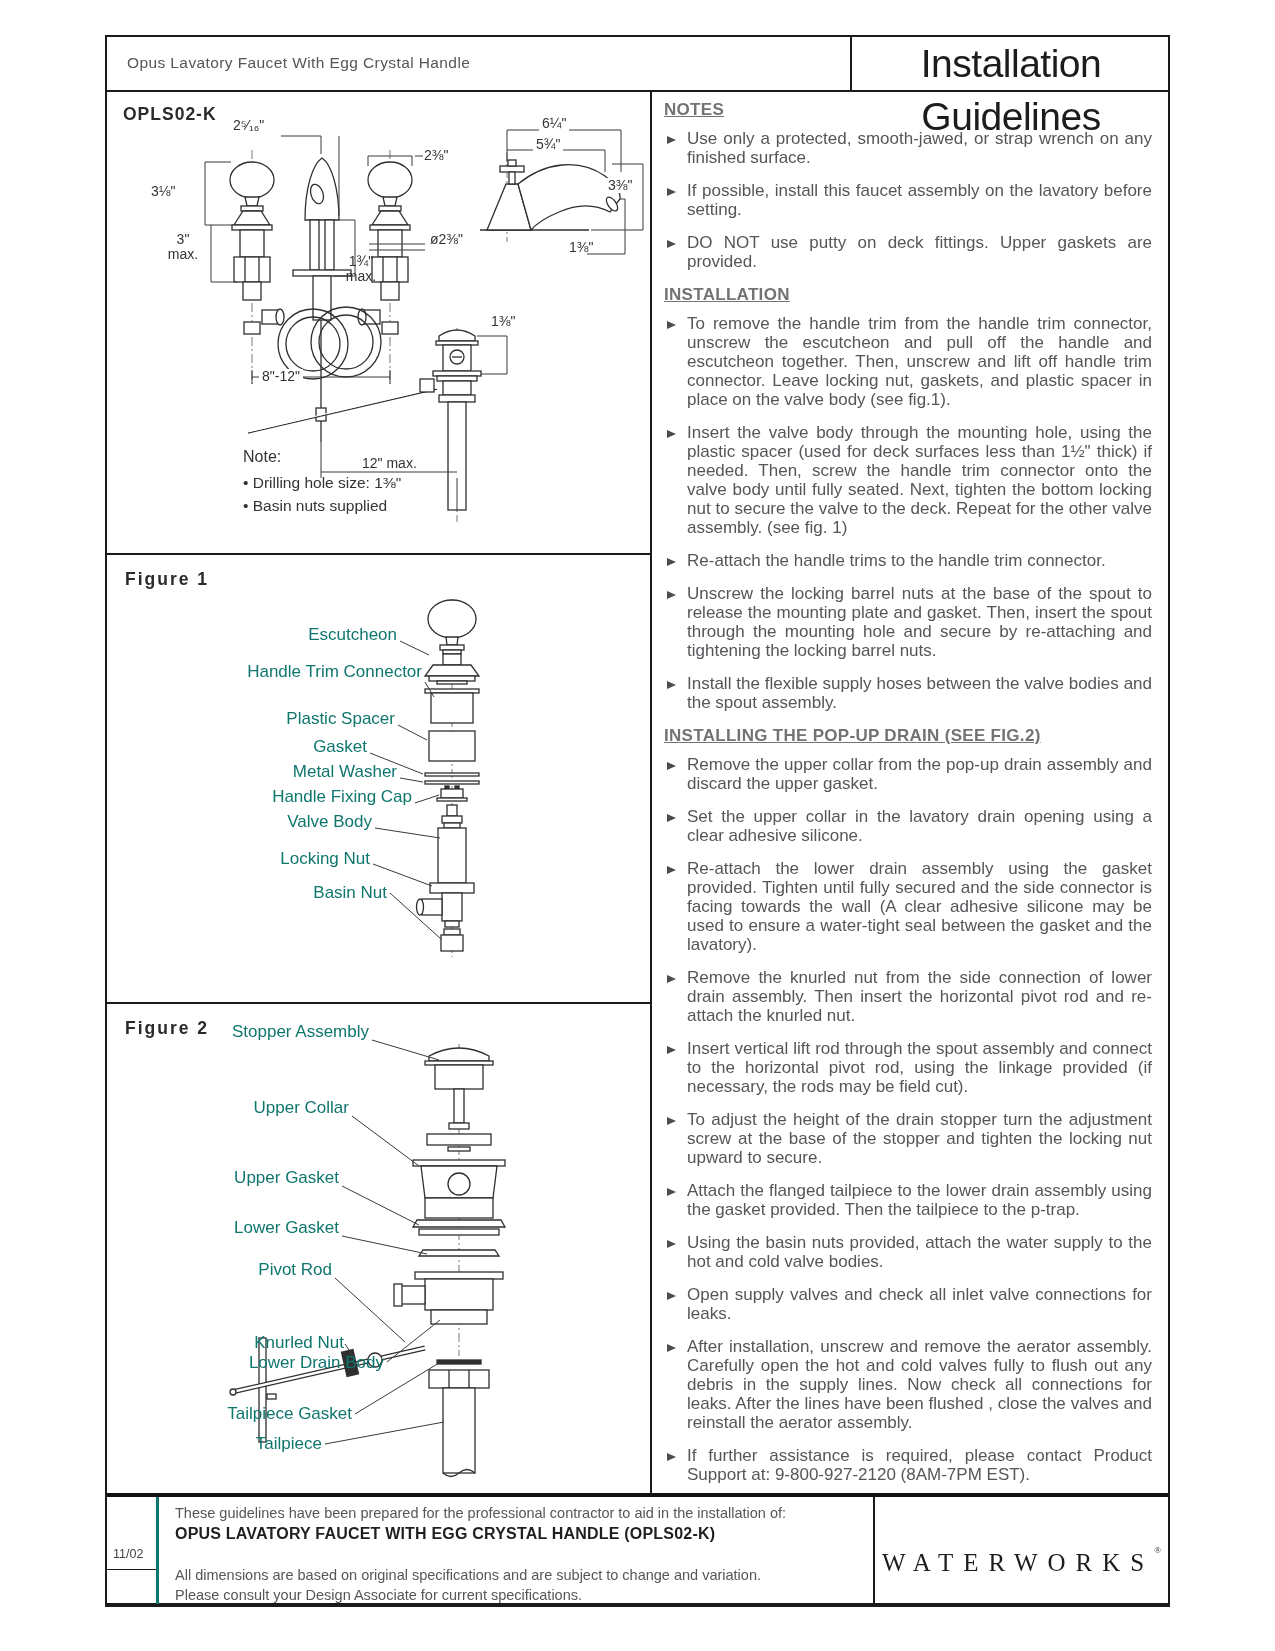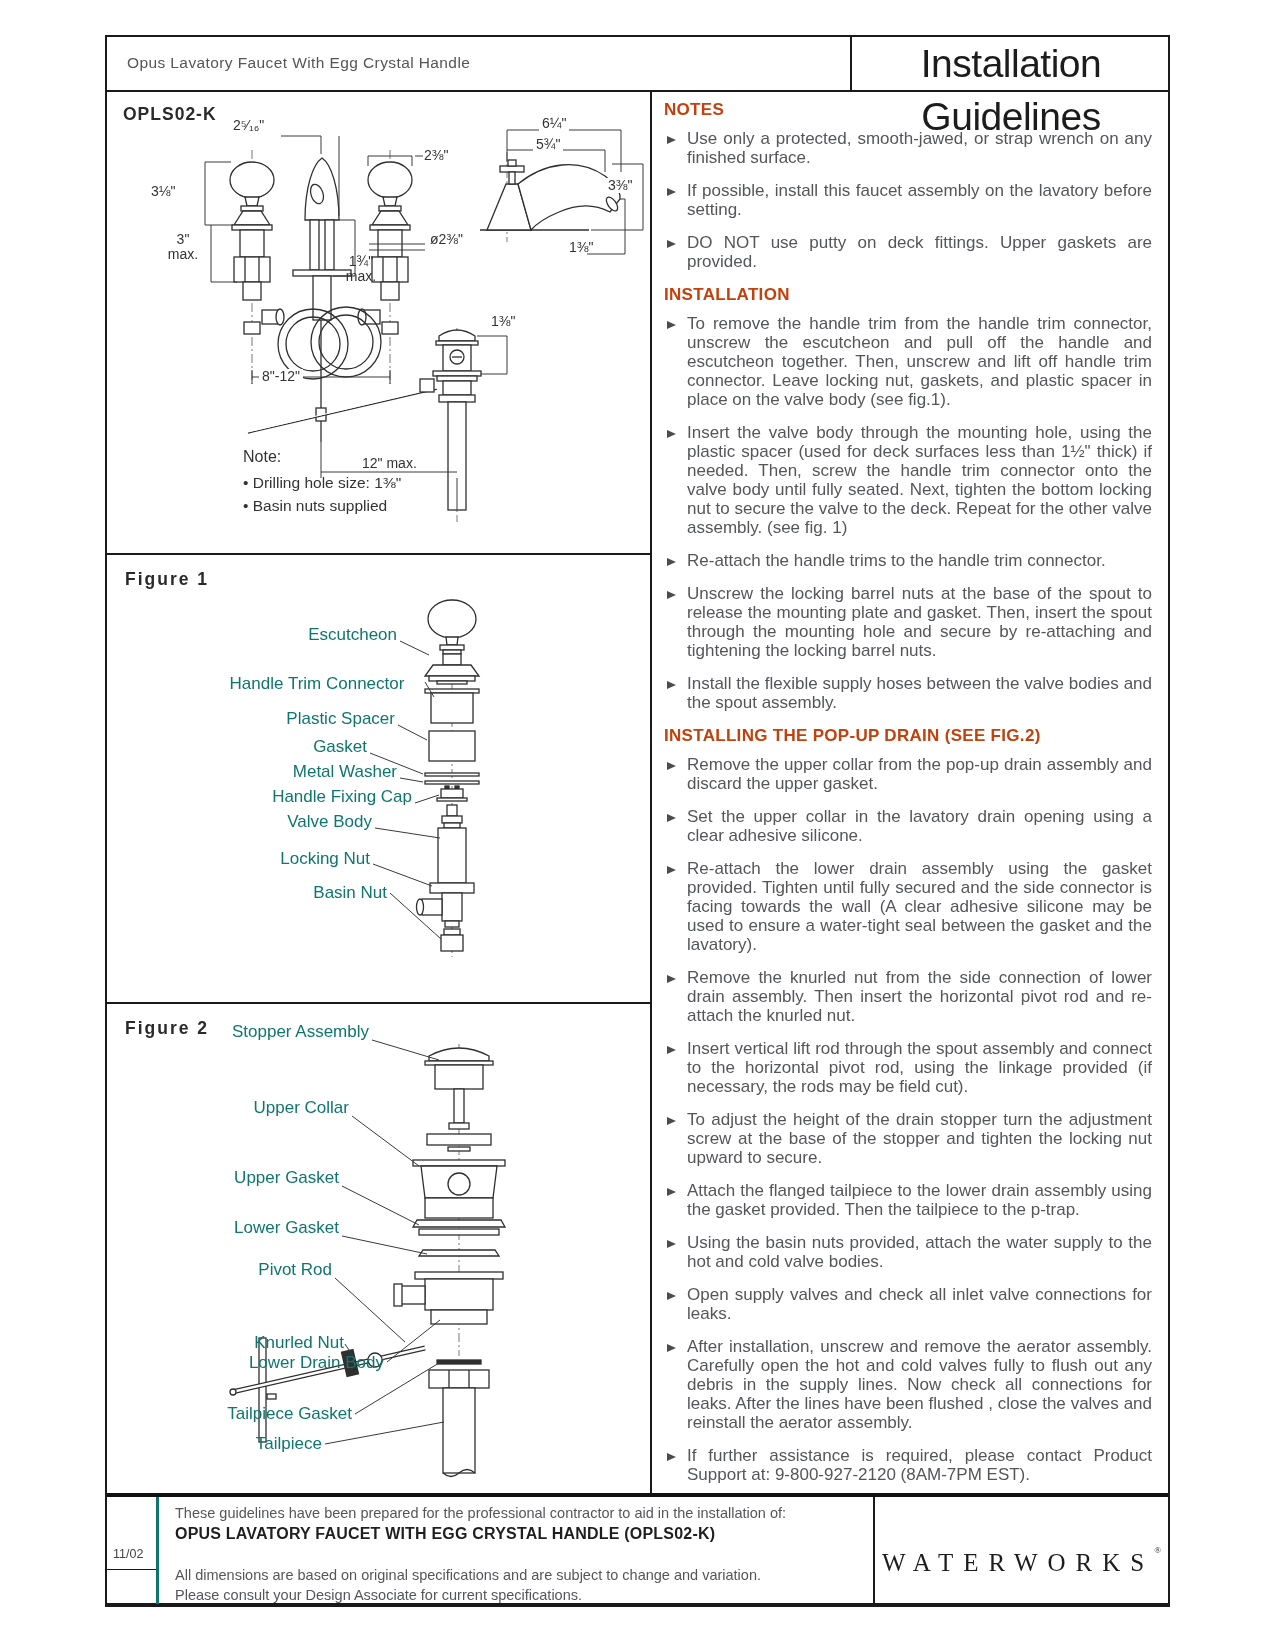--- a/index.html
+++ b/index.html
@@ -24,21 +24,21 @@
   .fig-title{position:absolute;left:18px;top:14px;font-size:17.5px;font-weight:700;letter-spacing:2px;color:#2a2a2a;}
   .model-title{position:absolute;left:16px;top:12px;font-size:17.5px;font-weight:700;letter-spacing:1px;color:#2a2a2a;}
   .flabel{position:absolute;width:210px;text-align:right;font-size:17px;color:#0f766e;line-height:1.05;}
   .dim{position:absolute;font-size:14px;color:#333;white-space:pre-line;line-height:1.1;}
   .dim.bg{background:#fff;padding:0 3px;}
   .dim.ctr{text-align:center;}
   .note-blk{position:absolute;left:136px;top:356px;font-size:15.5px;color:#333;}
   .note-blk .nt{font-size:16px;margin-bottom:8px;}
   .note-blk .ni{margin-bottom:5px;}
   
-  .sec{font-size:17px;font-weight:700;color:#c2410c;letter-spacing:.3px;margin:14px 0 9px 0;}
+  .sec{font-size:17px;font-weight:700;color:#737373;letter-spacing:.3px;margin:14px 0 9px 0;text-decoration:underline;}
   .sec:first-child{margin-top:2px;}
   .bullet{display:flex;margin:0 0 14px 0;}
   .arr{flex:none;width:0;height:0;border-left:9px solid #4c4c4c;border-top:4.5px solid transparent;
        border-bottom:4.5px solid transparent;margin:7px 11px 0 3px;}
   .bullet p{margin:0;font-size:17px;line-height:19px;color:#55565a;text-align:justify;}
   
   .s{stroke:#2f2f2f;stroke-width:1.3;fill:#fff;}
   .sf{stroke:#2f2f2f;stroke-width:1.3;fill:#2f2f2f;}
   .ln{stroke:#2f2f2f;stroke-width:1.3;fill:none;}
   .dl{stroke:#3a3a3a;stroke-width:1;fill:none;}
@@ -282,21 +282,21 @@
           <line class="dl" x1="263" y1="198" x2="316" y2="219"></line>
           <line class="dl" x1="293" y1="223" x2="316" y2="227"></line>
           <line class="dl" x1="308" y1="248" x2="332" y2="240"></line>
           <line class="dl" x1="268" y1="273" x2="333" y2="283"></line>
           <line class="dl" x1="266" y1="309" x2="325" y2="331"></line>
           <line class="dl" x1="283" y1="338" x2="334" y2="384"></line>
         </g>
       </svg>
       <span class="fig-title">Figure 1</span>
       <span class="flabel" style="left:80px;top:71px;">Escutcheon</span>
-      <span class="flabel" style="left:105px;top:120px;text-align:center;">Handle Trim Connector</span>
+      <span class="flabel" style="left:105px;top:108px;">Handle Trim Connector</span>
       <span class="flabel" style="left:78px;top:155px;">Plastic Spacer</span>
       <span class="flabel" style="left:50px;top:183px;">Gasket</span>
       <span class="flabel" style="left:80px;top:208px;">Metal Washer</span>
       <span class="flabel" style="left:95px;top:233px;">Handle Fixing Cap</span>
       <span class="flabel" style="left:55px;top:258px;">Valve Body</span>
       <span class="flabel" style="left:53px;top:295px;">Locking Nut</span>
       <span class="flabel" style="left:70px;top:329px;">Basin Nut</span>
     </div>
 
     <div class="box box-fig2">

